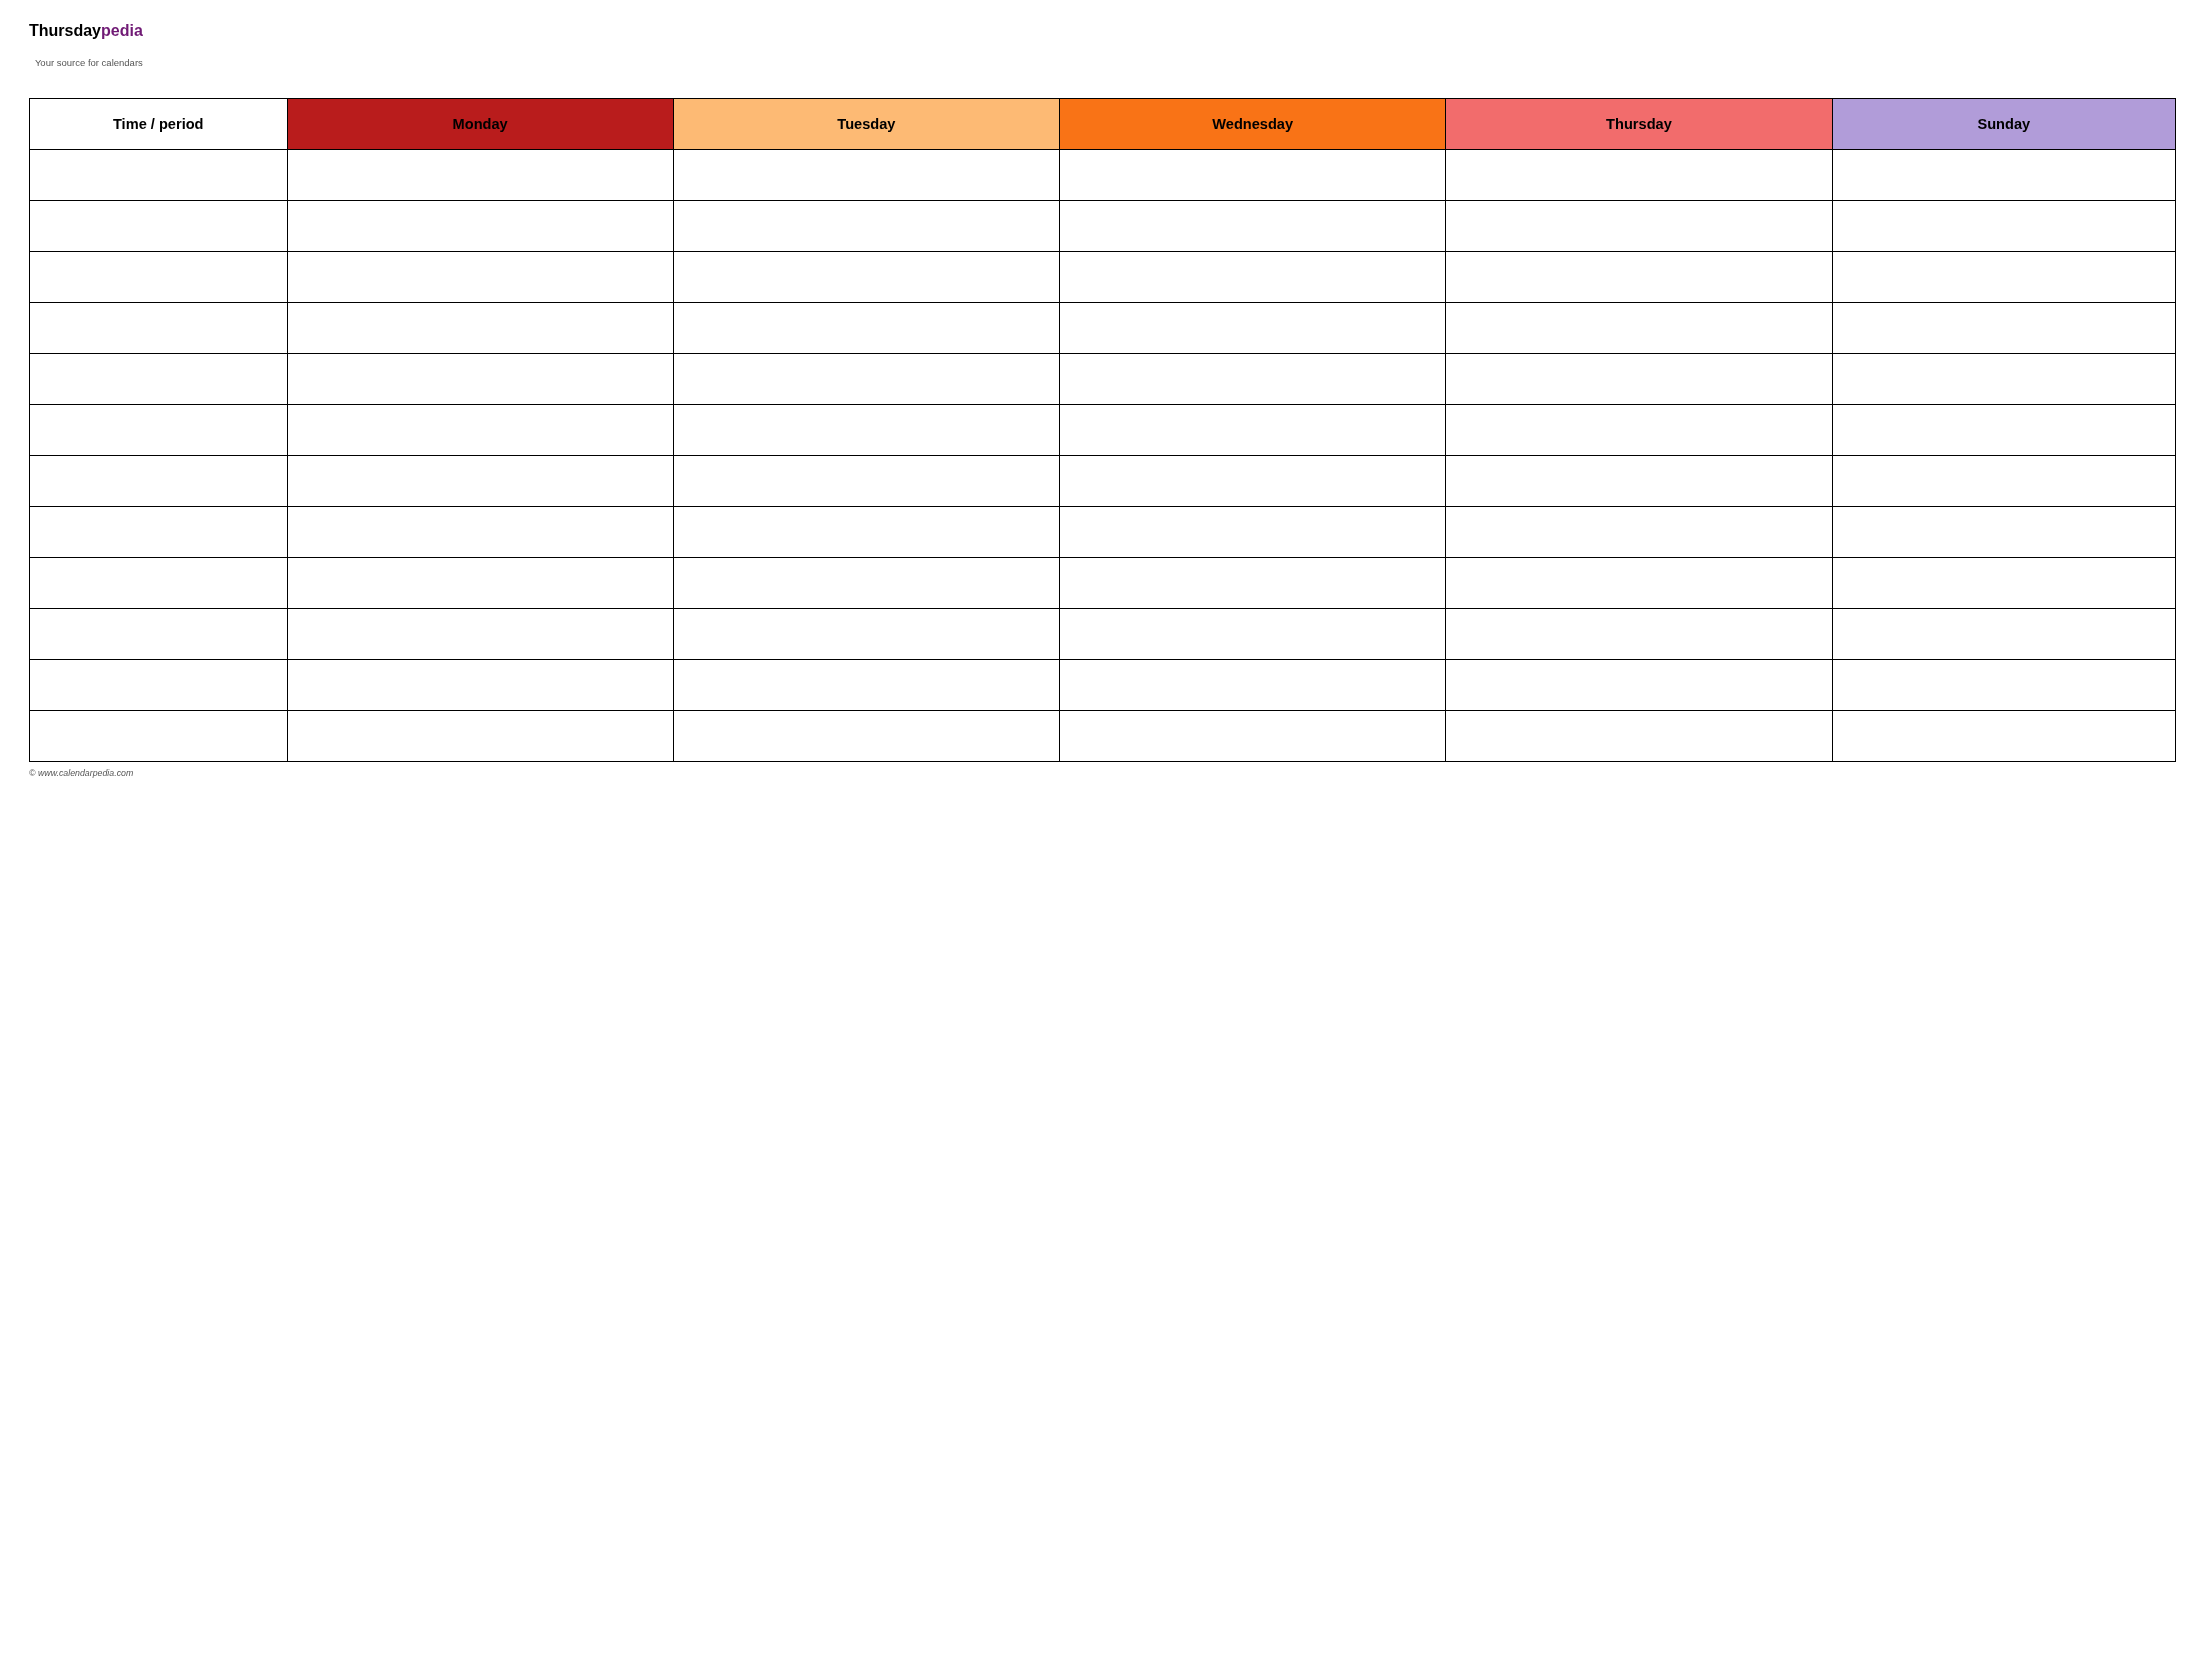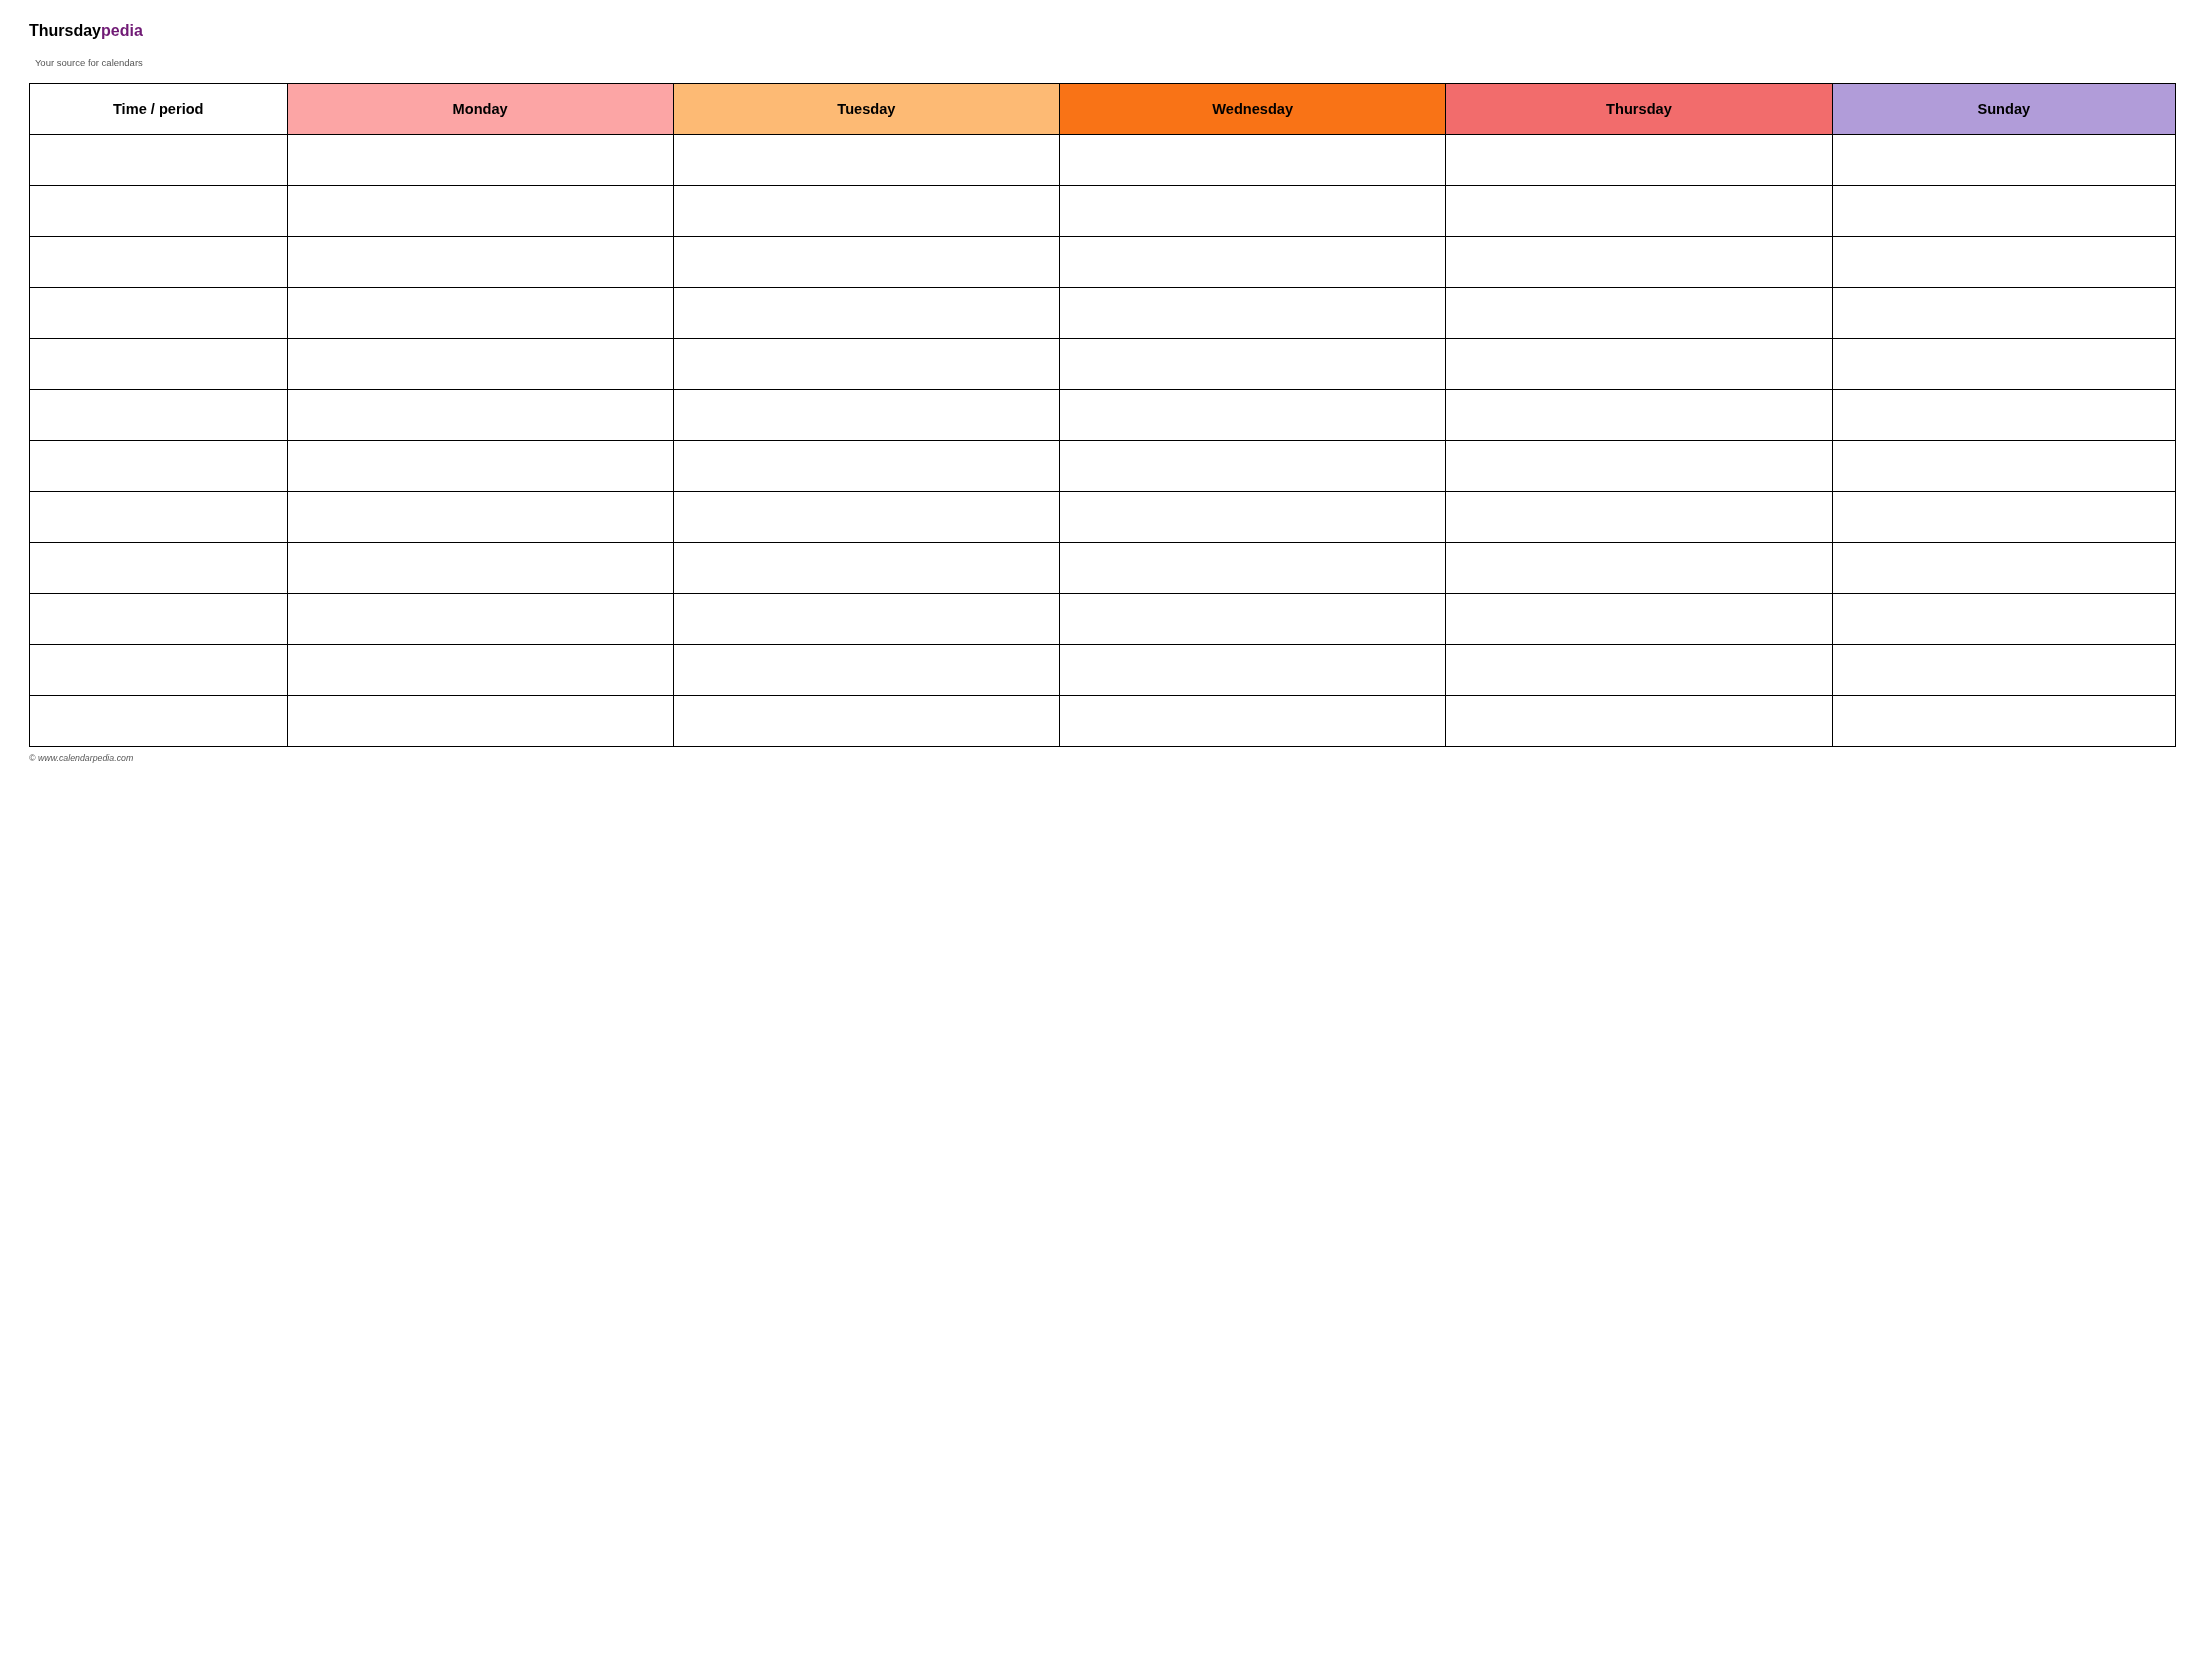--- a/index.html
+++ b/index.html
@@ -58,21 +58,21 @@
 
     .logo-subtitle {
       font-size: 9.5px;
       color: #555555;
       margin-top: 17px;
     }
 
     .schedule-table {
       width: 100%;
       border-collapse: collapse;
-      margin-top: 15px;
+      margin-top: 30px;
       border: 1.5px solid #000000;
     }
 
     .schedule-table th,
     .schedule-table td {
       border: 0.7px solid #000000;
       height: 51px;
       vertical-align: middle;
       text-align: center;
       padding: 2.9px;
@@ -83,21 +83,21 @@
       font-weight: bold;
       border: 1.5px solid #000000;
     }
 
     .col-time {
       background-color: #ffffff;
       width: 12%;
     }
 
     .col-monday {
-      background-color: #fca5a5;
+      background-color: #b91c1c;
       width: 18%;
     }
 
     .col-tuesday {
       background-color: #fdba74;
       width: 18%;
     }
 
     .col-wednesday {
       background-color: #f97316;

